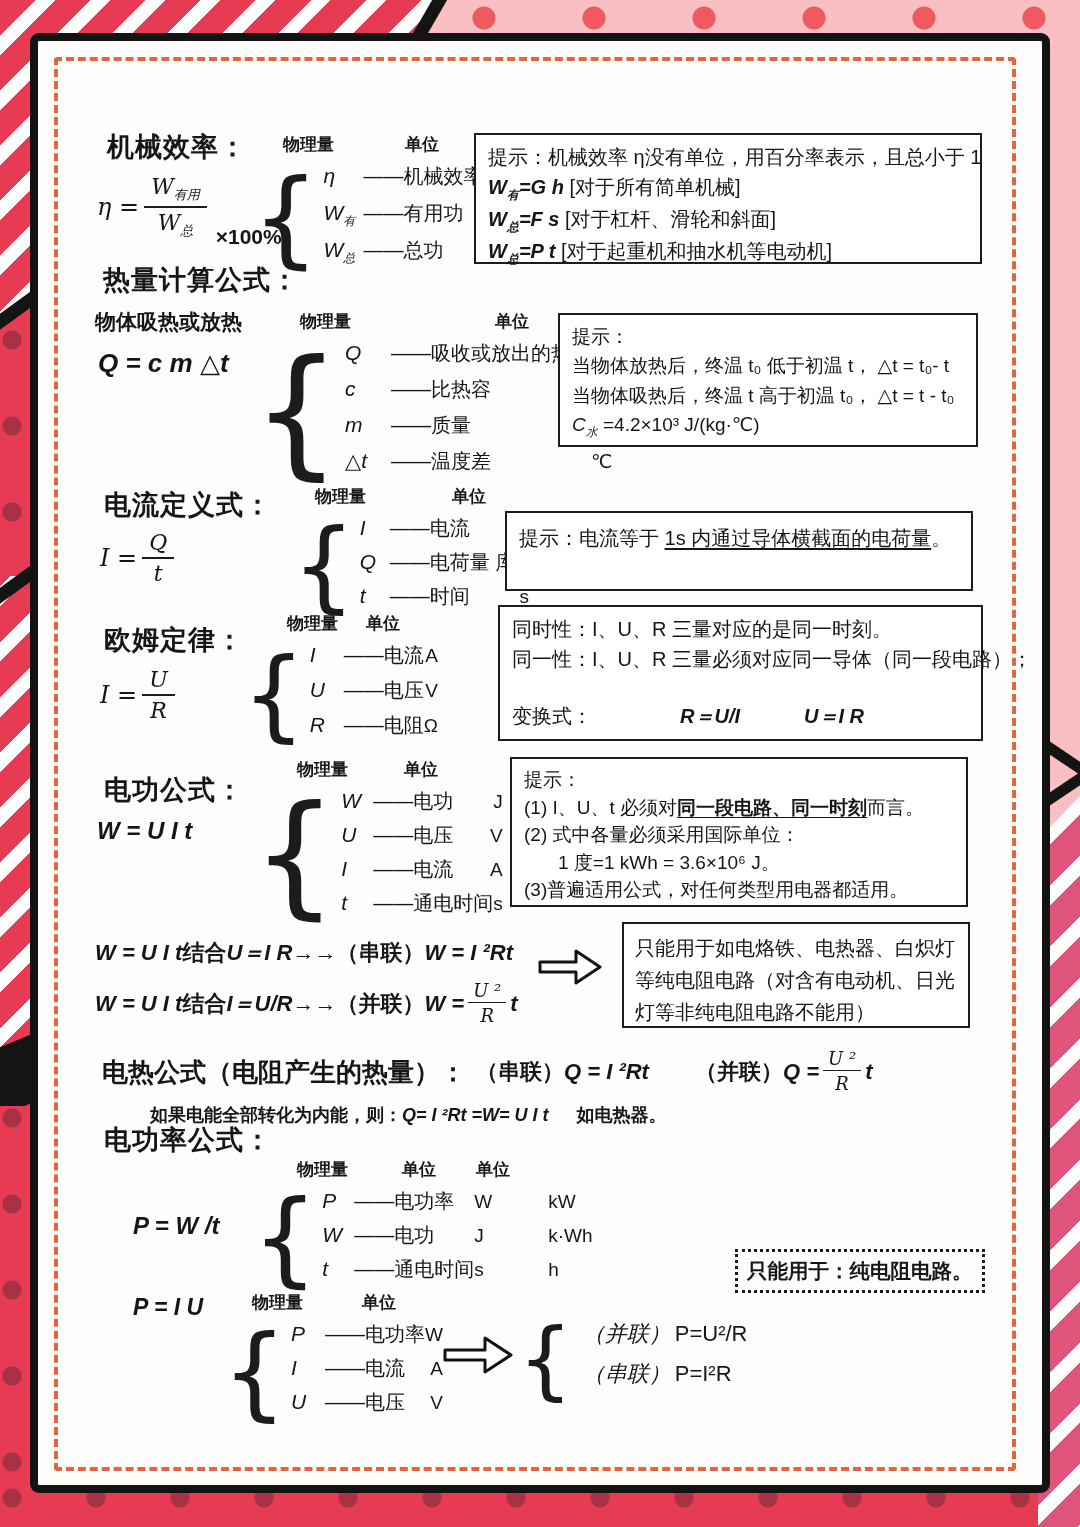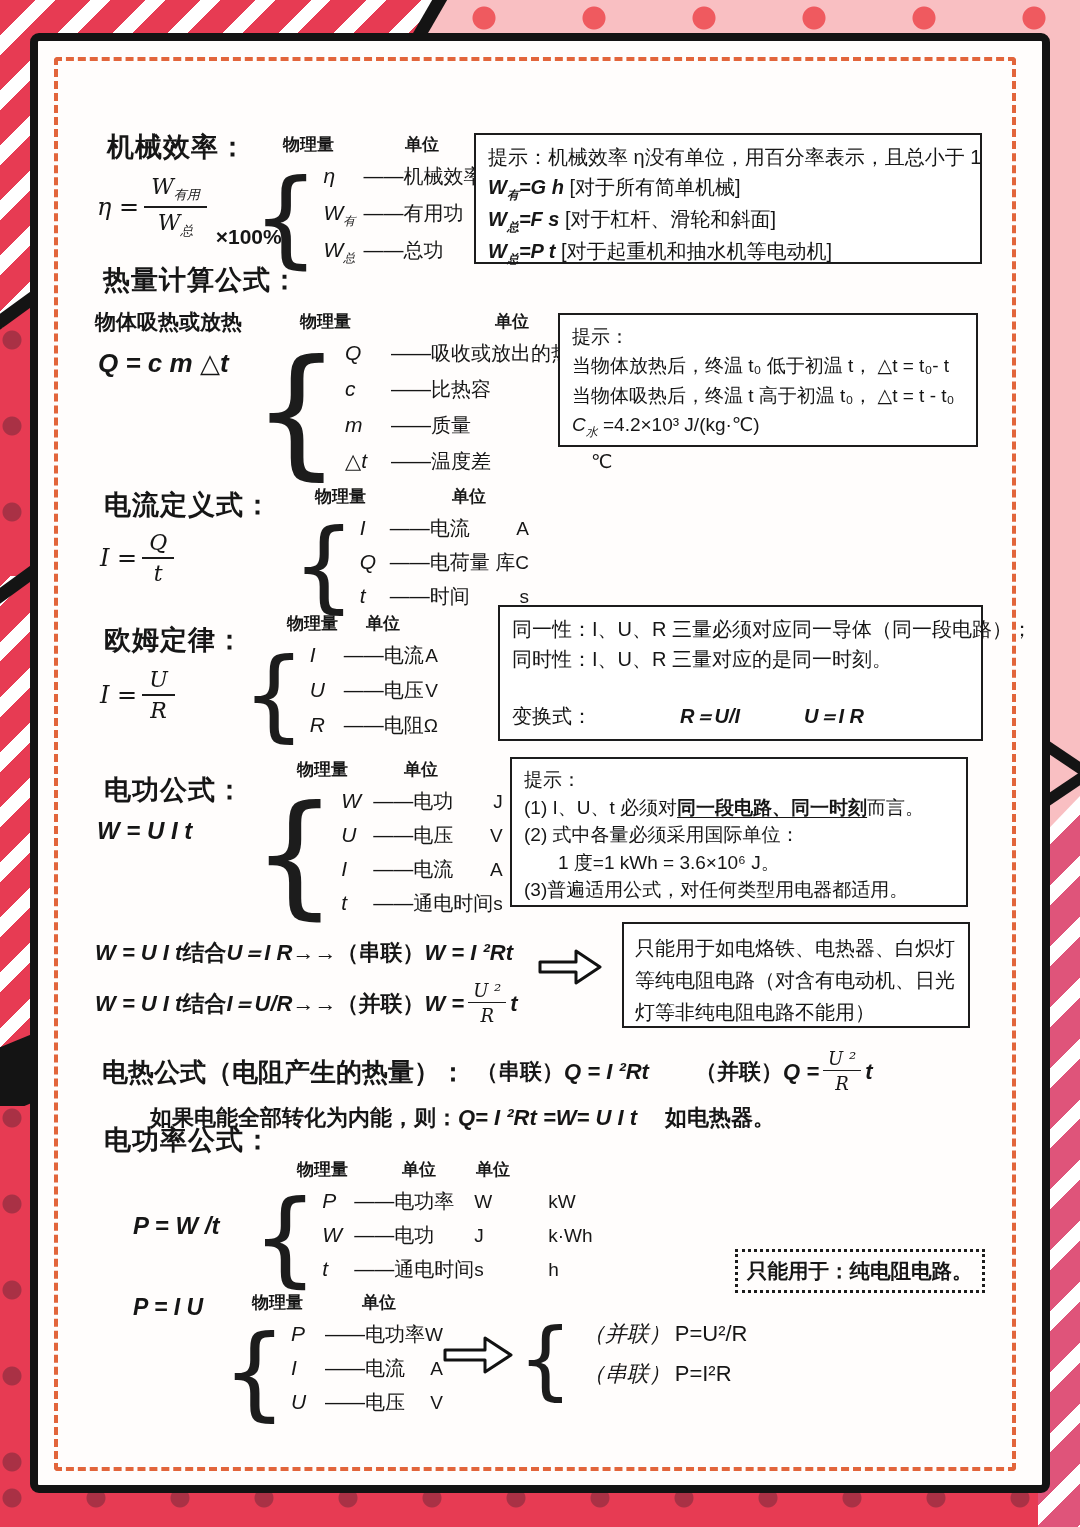--- a/index.html
+++ b/index.html
@@ -199,20 +199,23 @@
           <span class="qun">C</span>
         </div>
         <div class="qrow" style="height:34px">
           <span class="qsym" style="width:30px">t</span>
           <span class="qnm">——时间</span>
           <span class="qun">s</span>
         </div>
       </div>
     </div>
   </div>
+  <div class="tipbox" style="left:467px;top:470px;width:468px;height:80px;padding-top:10px">
+    <div class="tline"><span class="b">提示：</span><span>电流等于 </span><span class="ul">1s 内通过导体横截面的电荷量</span><span>。</span></div>
+  </div>
 
   <div class="sec-title" style="left:66px;top:581px">欧姆定律：</div>
   <div class="formula mser" style="left:62px;top:626px">
     <span>I =</span>
     <span class="frac" style="font-size:22px">
       <span class="fn">U</span>
       <span class="fd">R</span>
     </span>
   </div>
   <div class="qtable" style="left:204px;top:571px;width:162px">
@@ -235,22 +238,22 @@
         </div>
         <div class="qrow" style="height:35px">
           <span class="qsym" style="width:34px">R</span>
           <span class="qnm">——电阻</span>
           <span class="qun">Ω</span>
         </div>
       </div>
     </div>
   </div>
   <div class="tipbox" style="left:460px;top:564px;width:485px;height:136px">
+    <div class="tline"><span class="b">同时性：</span><span>I、U、R 三量对应的是</span><span class="b">同一时刻</span><span>。</span></div>
     <div class="tline"><span class="b">同一性：</span><span>I、U、R 三量必须对应</span><span class="b">同一导体</span><span>（同一段电路）；</span></div>
-    <div class="tline"><span class="b">同时性：</span><span>I、U、R 三量对应的是</span><span class="b">同一时刻</span><span>。</span></div>
     <div class="tline" style="margin-top:27px"><span class="b">变换式：</span><span class="fbi" style="margin-left:88px">R＝U/I</span><span class="fbi" style="margin-left:64px">U＝I R</span></div>
   </div>
 
   <div class="sec-title" style="left:66px;top:731px">电功公式：</div>
   <div class="formula sansbi" style="left:59px;top:776px">W = U I t</div>
   <div class="qtable" style="left:214px;top:717px;width:208px">
     <div class="qhead">
       <span class="qh" style="left:45px">物理量</span>
       <span class="qh" style="left:152px">单位</span>
     </div>
@@ -321,21 +324,21 @@
     <span class="cjk" style="font-size:22px;margin-left:10px">（串联）</span>
     <span class="ff" style="font-size:22px">Q = I ²Rt</span>
     <span class="cjk" style="font-size:22px;margin-left:46px">（并联）</span>
     <span class="ff" style="font-size:22px">Q =</span>
     <span class="frac sm">
         <span class="fn">U ²</span>
         <span class="fd">R</span>
       </span>
     <span class="ff" style="font-size:22px">t</span>
   </div>
-  <div class="cline" style="left:112px;top:1062px;font-size:22px">
+  <div class="cline" style="left:112px;top:1062px;font-size:18px">
     <span class="cjk">如果电能全部转化为内能，则：</span>
     <span class="ff">Q= I ²Rt =W= U I t</span>
     <span class="cjk" style="margin-left:28px">如电热器。</span>
   </div>
 
   <div class="sec-title" style="left:66px;top:1081px">电功率公式：</div>
   <div class="formula sansbi" style="left:95px;top:1171px">P = W /t</div>
   <div class="qtable" style="left:214px;top:1117px;width:304px">
     <div class="qhead">
       <span class="qh" style="left:45px">物理量</span>

